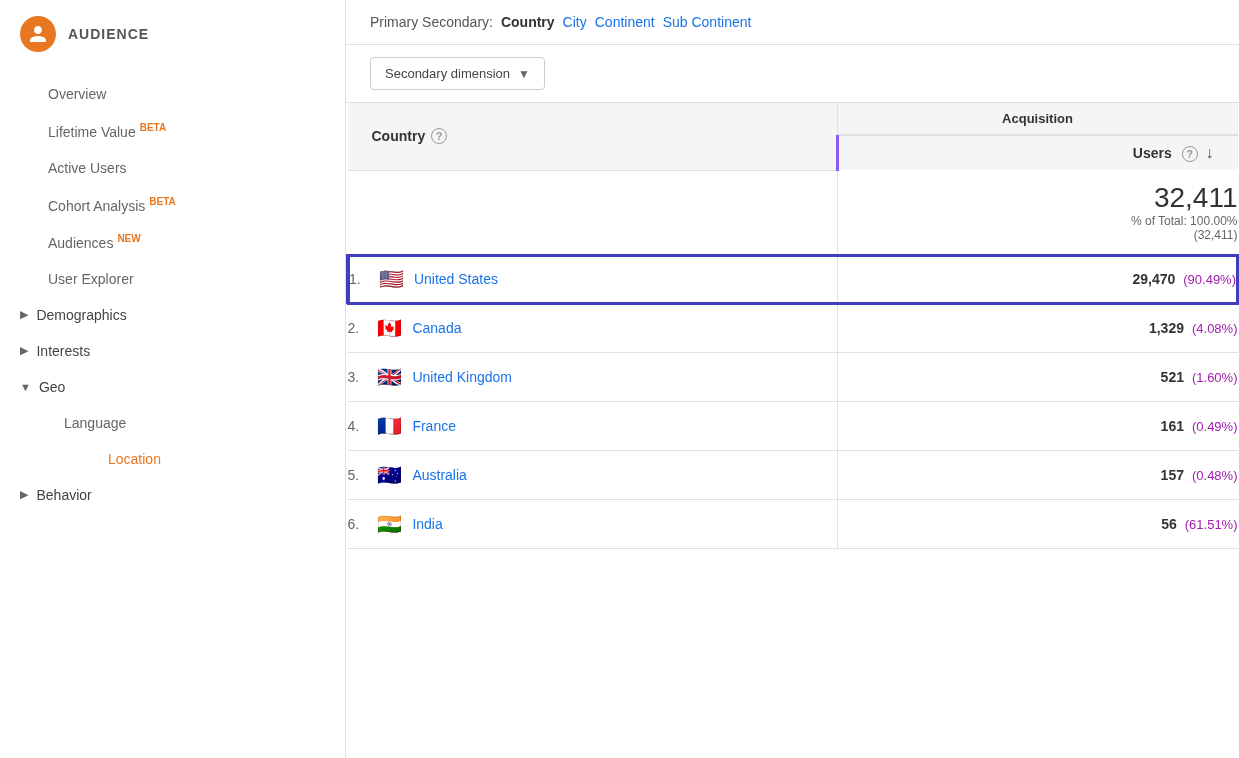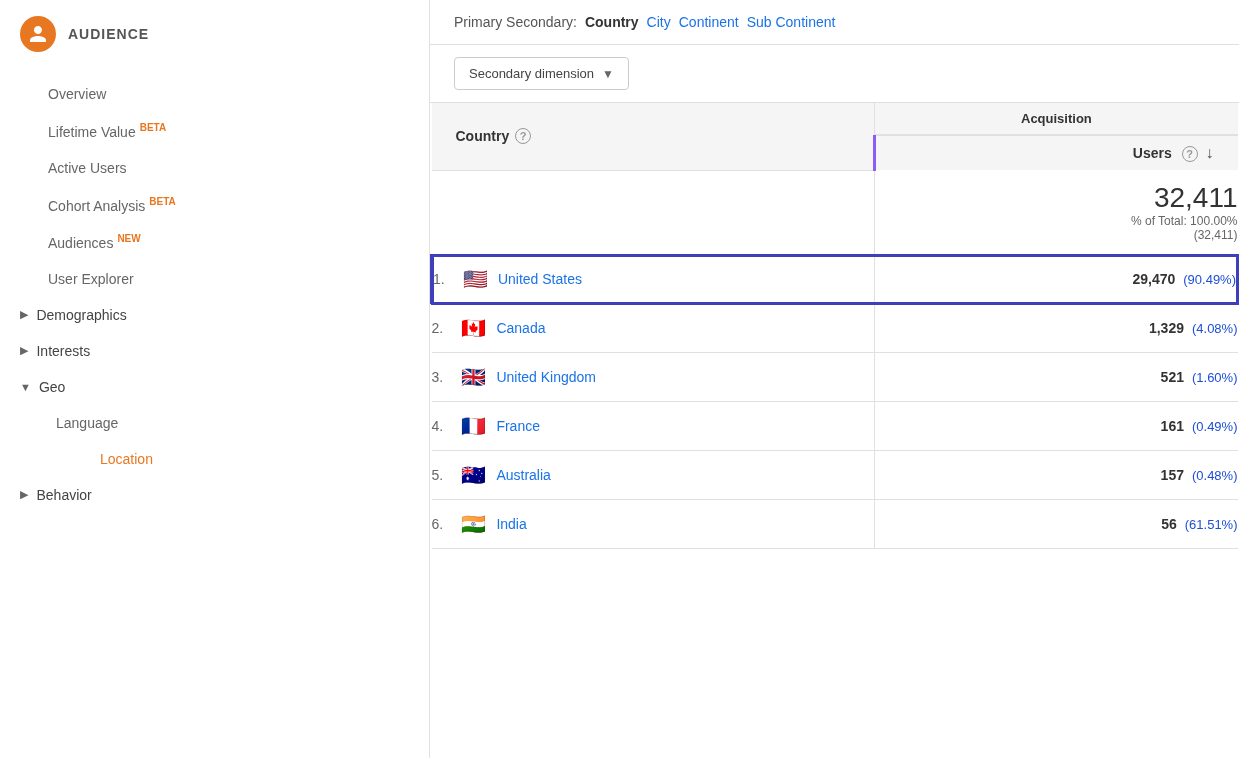--- a/index.html
+++ b/index.html
@@ -9,21 +9,21 @@
       color: #333;
       display: flex;
       height: 758px;
       width: 1239px;
       overflow: hidden;
       background: #fff;
     }
 
     
     .sidebar {
-      width: 430px;
+      width: 346px;
       background: #fff;
       border-right: 1px solid #e0e0e0;
       padding: 0;
       flex-shrink: 0;
     }
     .sidebar-header {
       display: flex;
       align-items: center;
       padding: 16px 20px;
       gap: 12px;
@@ -70,21 +70,21 @@
 
     .badge {
       font-size: 10px;
       font-weight: 700;
       color: #e87722;
       margin-left: 4px;
       vertical-align: super;
     }
 
     .sub-nav {
-      padding-left: 0;
+      padding-left: 8px;
     }
     .sub-nav .nav-item {
       padding-left: 56px;
     }
 
     
     .main-content {
       flex: 1;
       display: flex;
       flex-direction: column;
@@ -269,21 +269,21 @@
       color: #1a73e8;
       text-decoration: none;
       font-size: 14px;
       cursor: pointer;
     }
     .users-count {
       font-weight: 700;
       font-size: 14px;
     }
     .users-pct {
-      color: #1d4ed8;
+      color: #a21caf;
       font-size: 13px;
       margin-left: 8px;
     }
   </style>
 </head>
 <body>
 
 <div class="sidebar">
   <div class="sidebar-header">
     <div class="avatar-icon">

